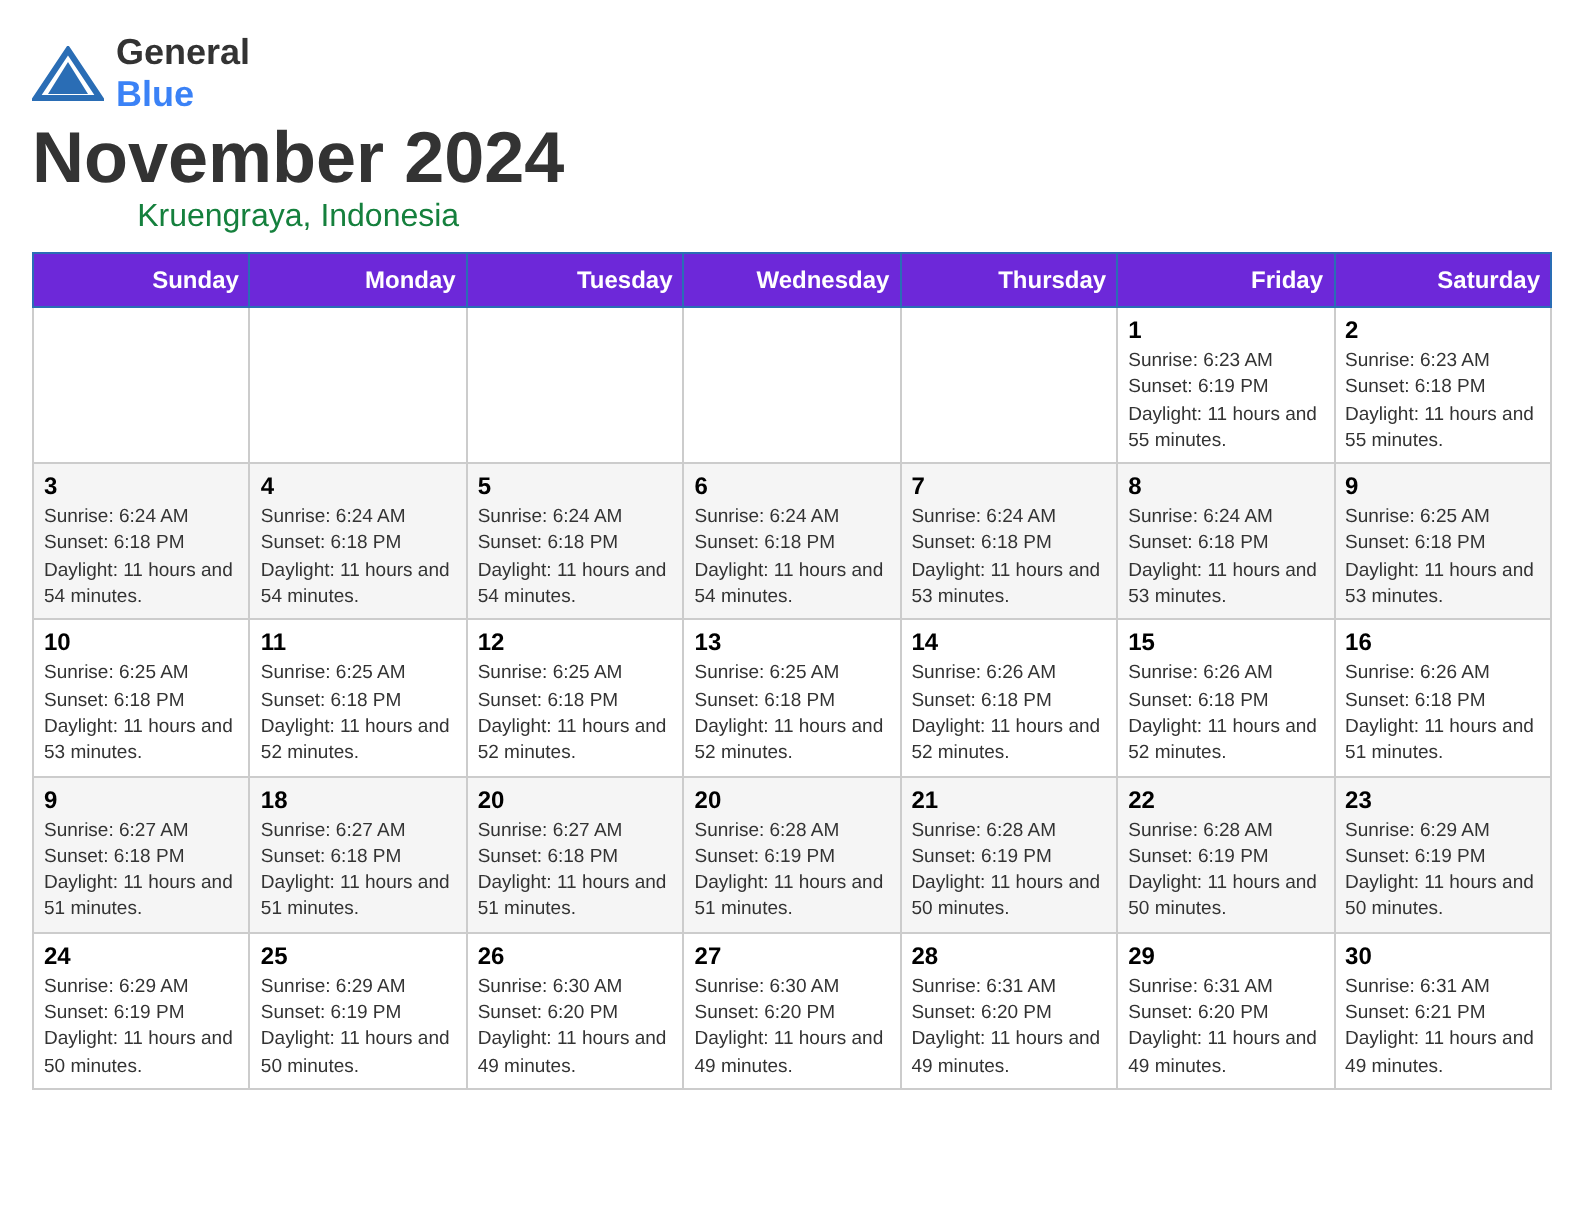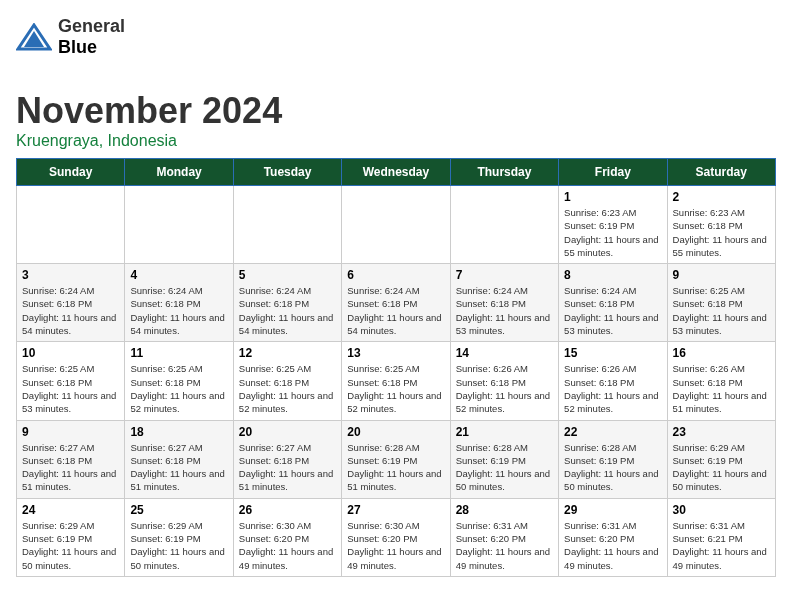--- a/index.html
+++ b/index.html
@@ -20,41 +20,40 @@
     .logo {
       display: flex;
       align-items: center;
       gap: 6px;
     }
     .logo-icon {
       width: 36px;
       height: 28px;
     }
     .title-area {
-      text-align: left;
-      margin-top: 32px;
+      text-align: center;
     }
     .month-title {
       font-size: 36px;
       font-weight: bold;
       color: #333;
     }
     .location-title {
       font-size: 16px;
       color: #15803d;
     }
     .calendar {
       width: 100%;
       border-collapse: collapse;
       font-size: 10.5px;
     }
     .calendar th {
-      background-color: #14532d;
+      background-color: #6d28d9;
       color: #fff;
-      text-align: center;
+      text-align: right;
       padding: 6px 5px;
       font-size: 12px;
       font-weight: bold;
       border: 1px solid #2a6db5;
     }
     .calendar td {
       border: 1px solid #ccc;
       vertical-align: top;
       padding: 4px 5px;
       width: 108px;
@@ -86,21 +85,21 @@
 <body>
 
 <div class="header-area">
   <div class="logo">
     <svg class="logo-icon" viewBox="0 0 36 28" xmlns="http://www.w3.org/2000/svg">
       <polygon points="18,2 34,26 2,26" fill="none" stroke="#2a6db5" stroke-width="3"></polygon>
       <polygon points="18,8 28,24 8,24" fill="#2a6db5"></polygon>
     </svg>
     <div>
       <span style="font-size:18px;font-weight:bold;color:#333;">General</span><br>
-      <span style="font-size:18px;font-weight:bold;color:#000000;">Blue</span>
+      <span style="font-size:18px;font-weight:bold;color:#3b82f6;">Blue</span>
     </div>
   </div>
   <div class="title-area">
     <div class="month-title">November 2024</div>
     <div class="location-title">Kruengraya, Indonesia</div>
   </div>
 </div>
 
 <table class="calendar">
   <thead>

